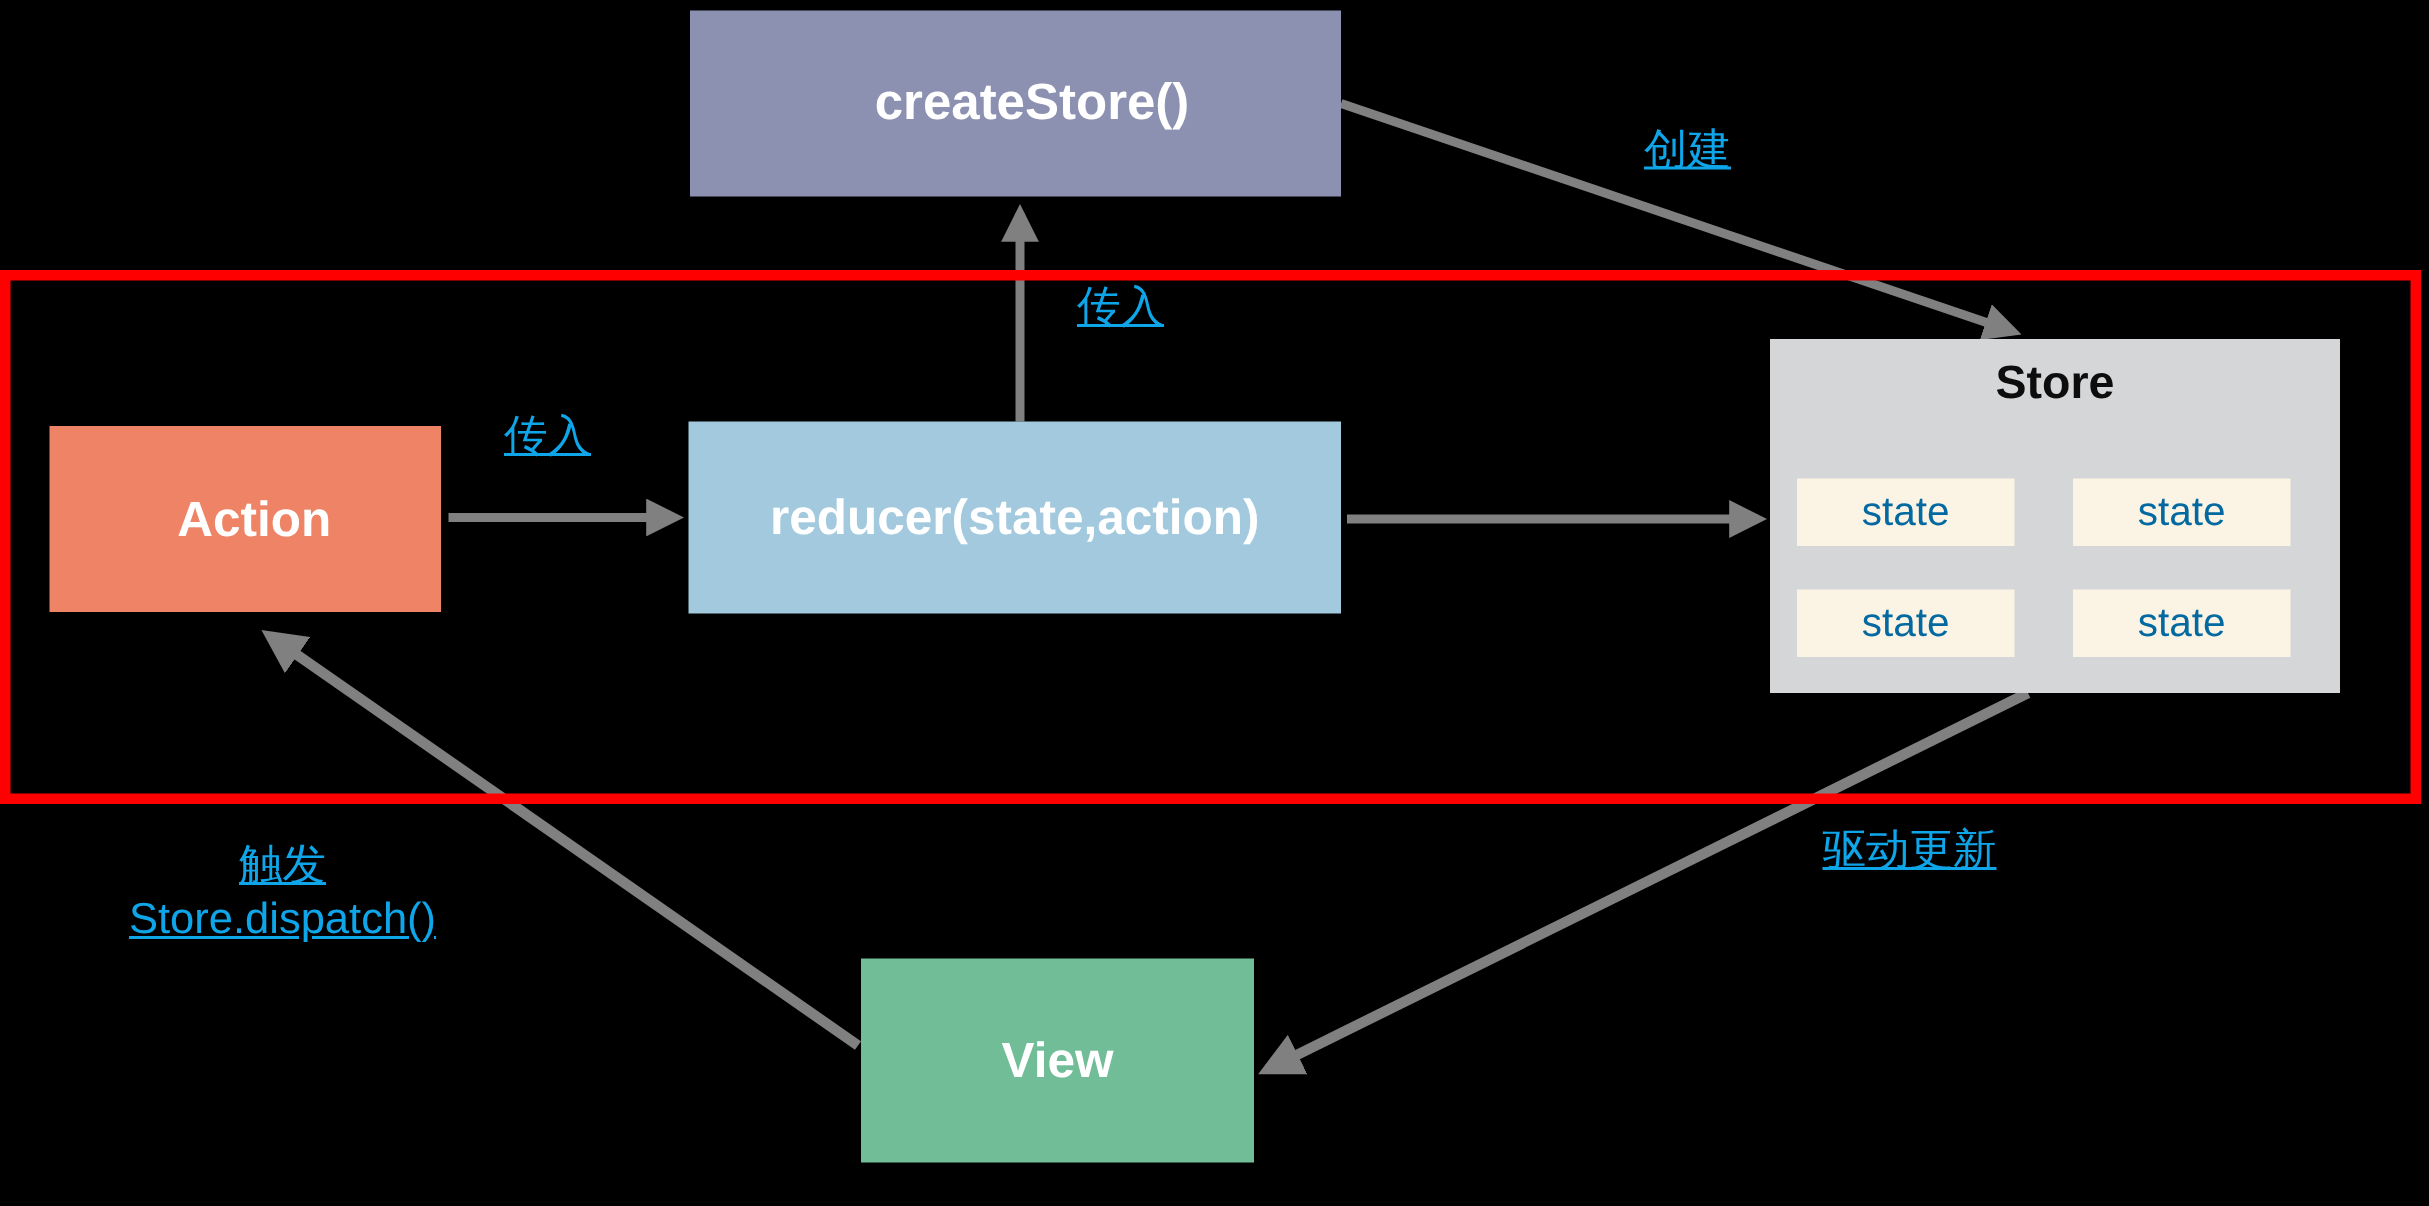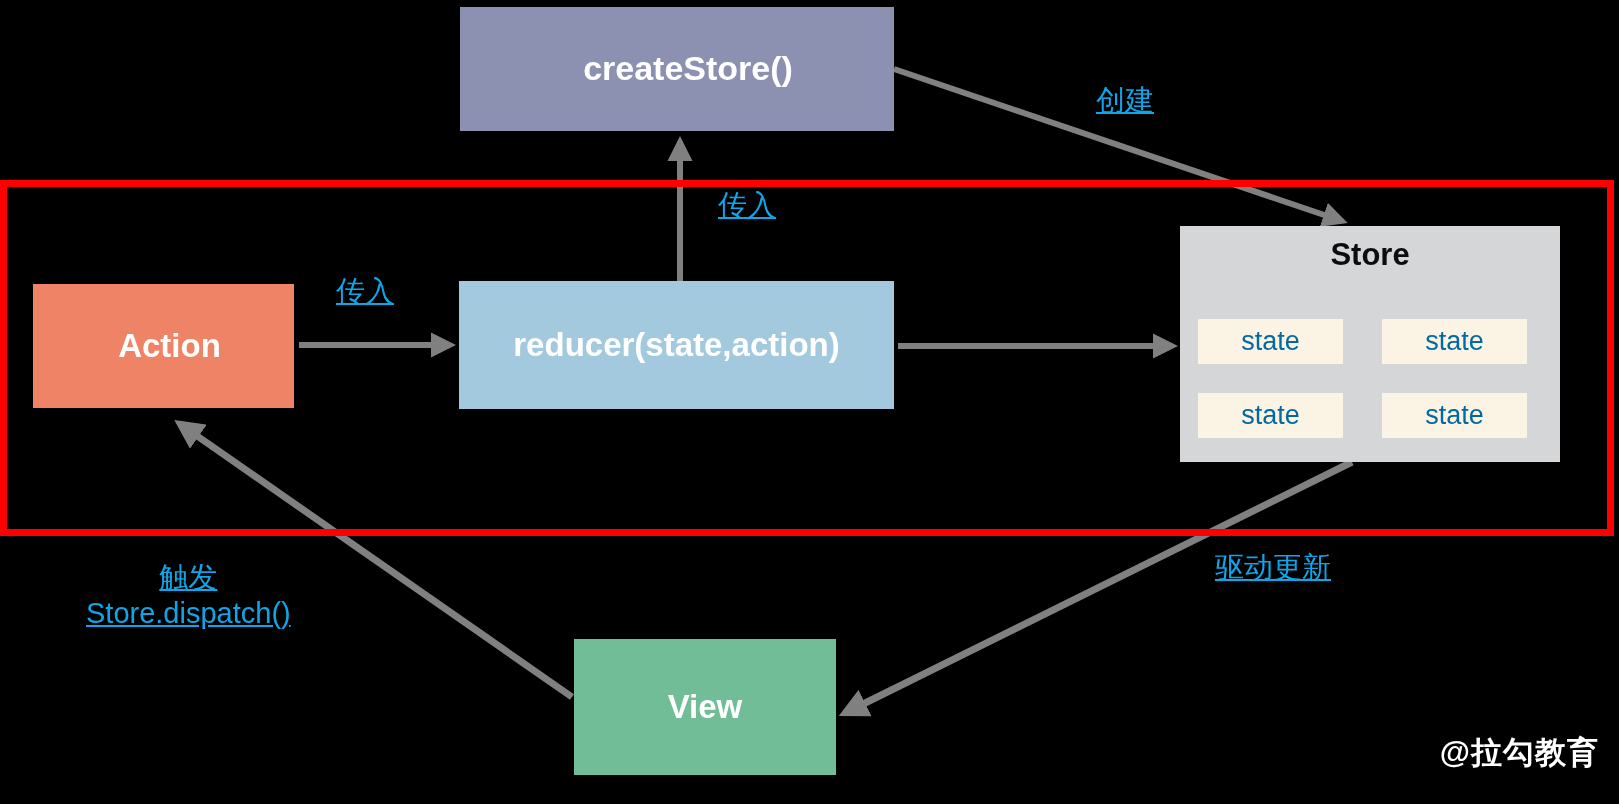--- a/index.html
+++ b/index.html
@@ -208,15 +208,14 @@
   <div class="edge-label" id="label-chuangjian">创建</div>
 
 
   <div class="edge-label" id="label-trigger">触发
 Store.dispatch()</div>
 
   <div class="edge-label" id="label-drive-update">驱动更新</div>
 
   <div id="highlight-rect"></div>
 
-  <div id="watermark">@拉勾教育</div>
 
 </div>
 
 </body></html>

